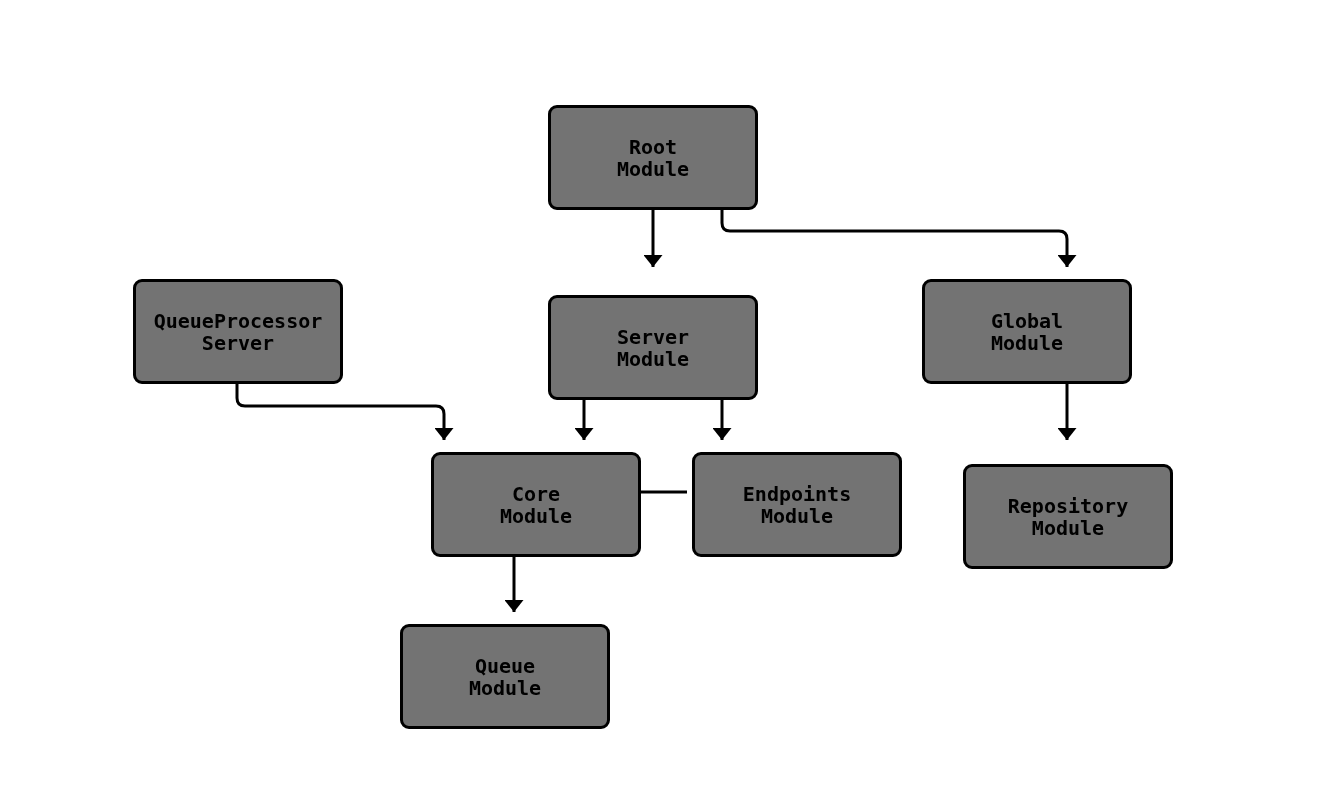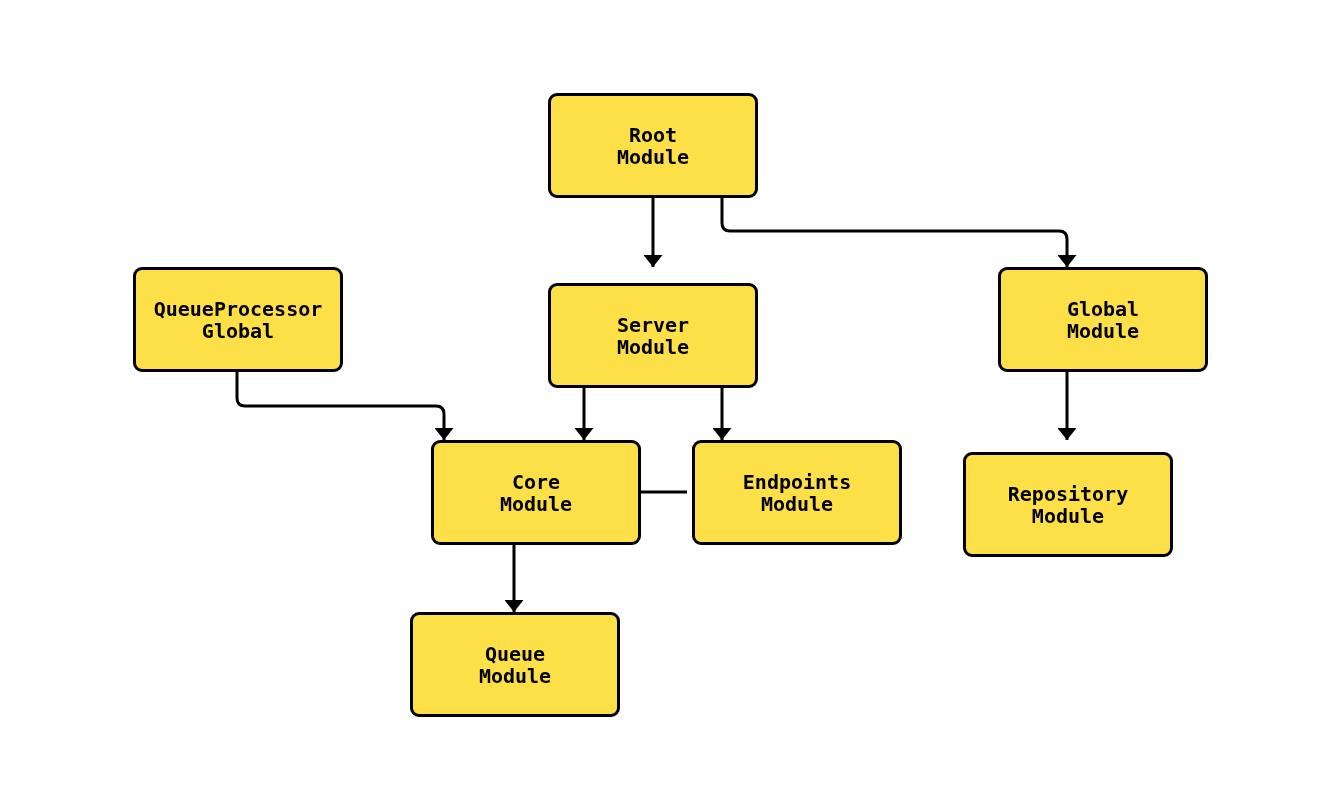--- a/index.html
+++ b/index.html
@@ -26,26 +26,27 @@
   .edge {
     fill: none;
     stroke: #000000;
     stroke-width: 3;
   }
   .node {
     position: absolute;
     width: 210px;
     height: 105px;
     box-sizing: border-box;
-    background: #fde047;
+    background: #737373;
     border: 3px solid #000000;
     border-radius: 9px;
     display: flex;
     align-items: center;
     justify-content: center;
+    margin-top: 12px;
   }
   .node-label {
     font-size: 20px;
     font-weight: bold;
     line-height: 22px;
     color: #000000;
     text-align: center;
     white-space: pre-line;
   }
 </style>
@@ -78,46 +79,46 @@
     <path class="edge" d="M 514 545 L 514 612" marker-end="url(#arrowhead)"></path>
   </svg>
 
   <div class="node" style="left:548px; top:93px">
     <span class="node-label">Root
 Module</span>
   </div>
 
   <div class="node" style="left:133px; top:267px">
     <span class="node-label">QueueProcessor
-Global</span>
+Server</span>
   </div>
 
   <div class="node" style="left:548px; top:283px">
     <span class="node-label">Server
 Module</span>
   </div>
 
-  <div class="node" style="left:998px; top:267px">
+  <div class="node" style="left:922px; top:267px">
     <span class="node-label">Global
 Module</span>
   </div>
 
   <div class="node" style="left:431px; top:440px">
     <span class="node-label">Core
 Module</span>
   </div>
 
   <div class="node" style="left:692px; top:440px">
     <span class="node-label">Endpoints
 Module</span>
   </div>
 
   <div class="node" style="left:963px; top:452px">
     <span class="node-label">Repository
 Module</span>
   </div>
 
-  <div class="node" style="left:410px; top:612px">
+  <div class="node" style="left:400px; top:612px">
     <span class="node-label">Queue
 Module</span>
   </div>
 
 </div>
 
 </body></html>

